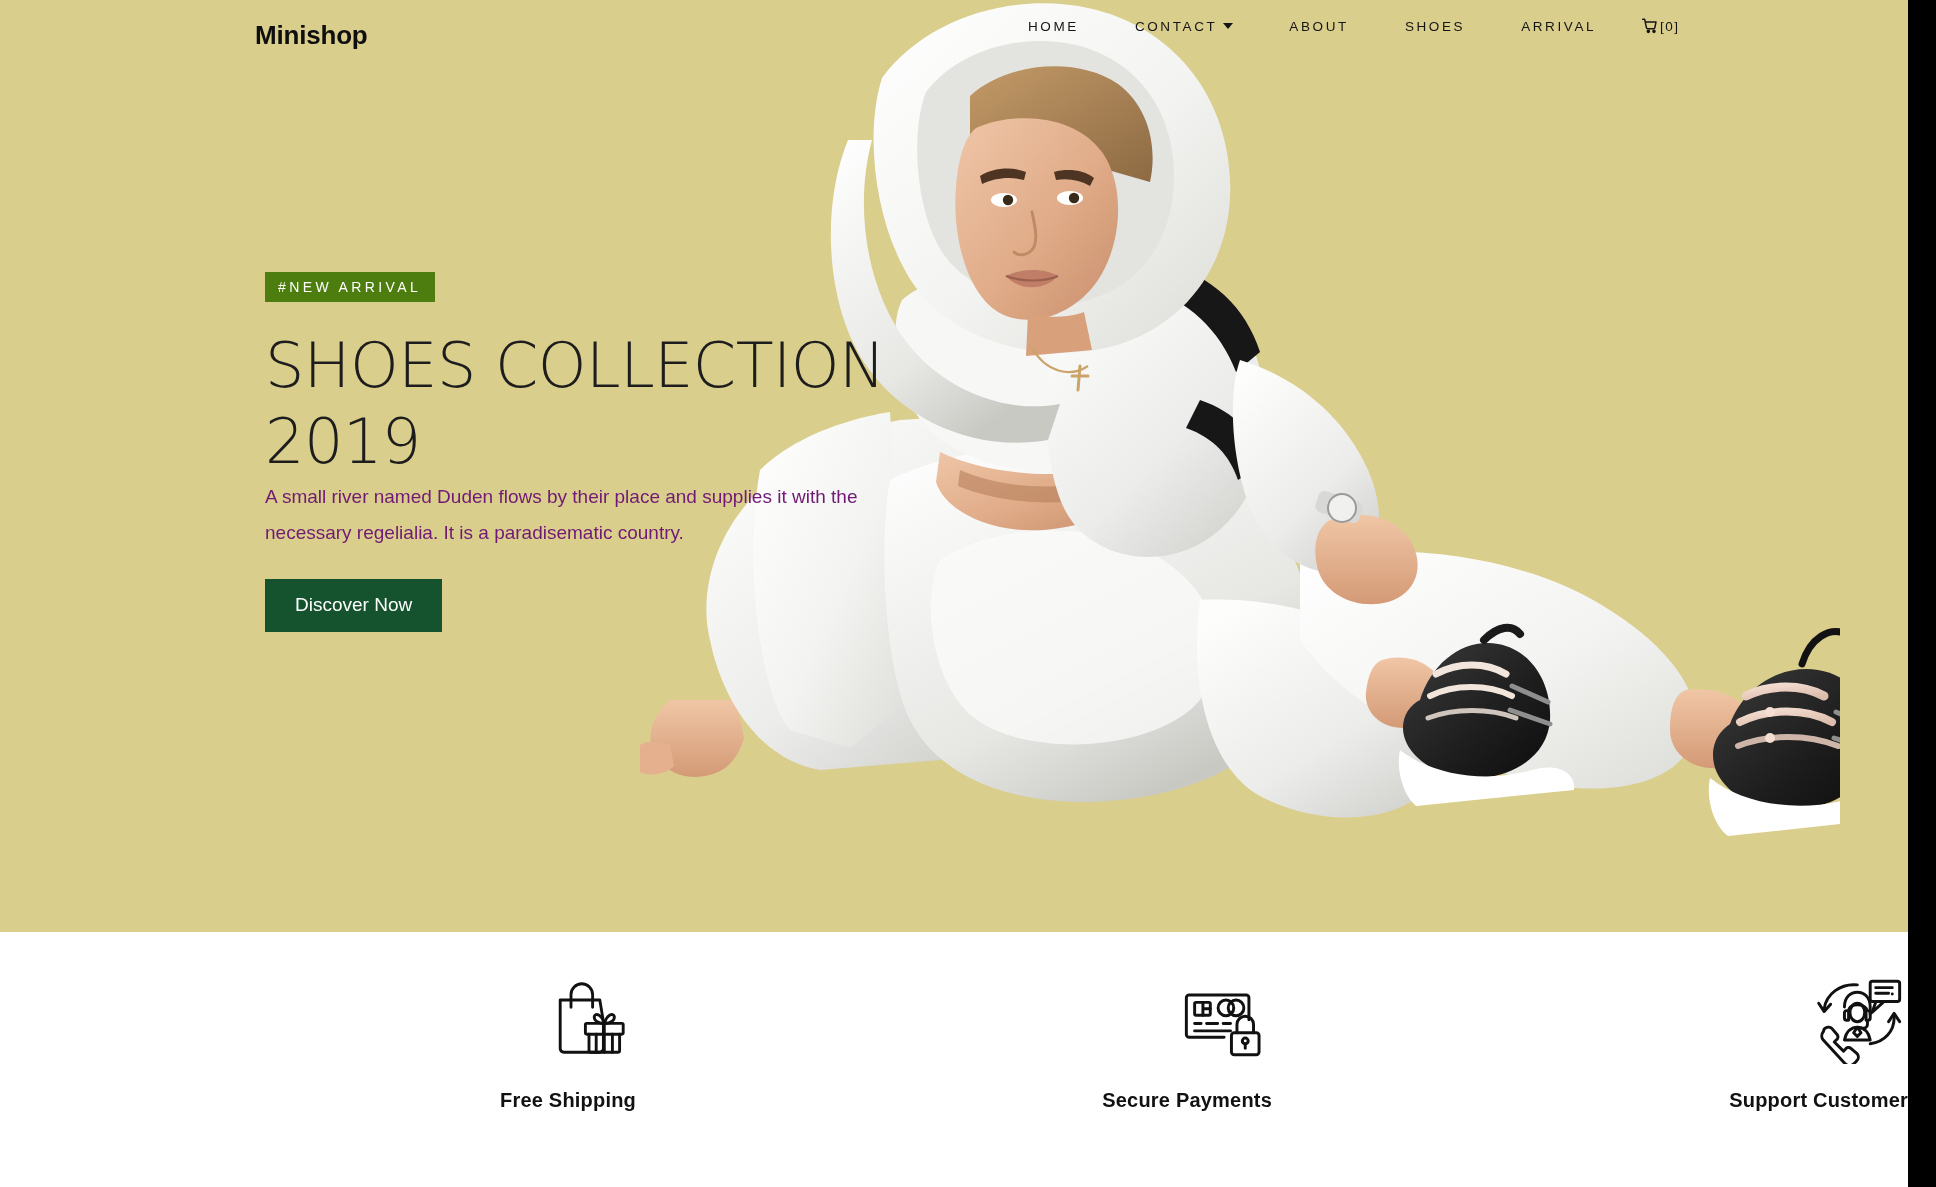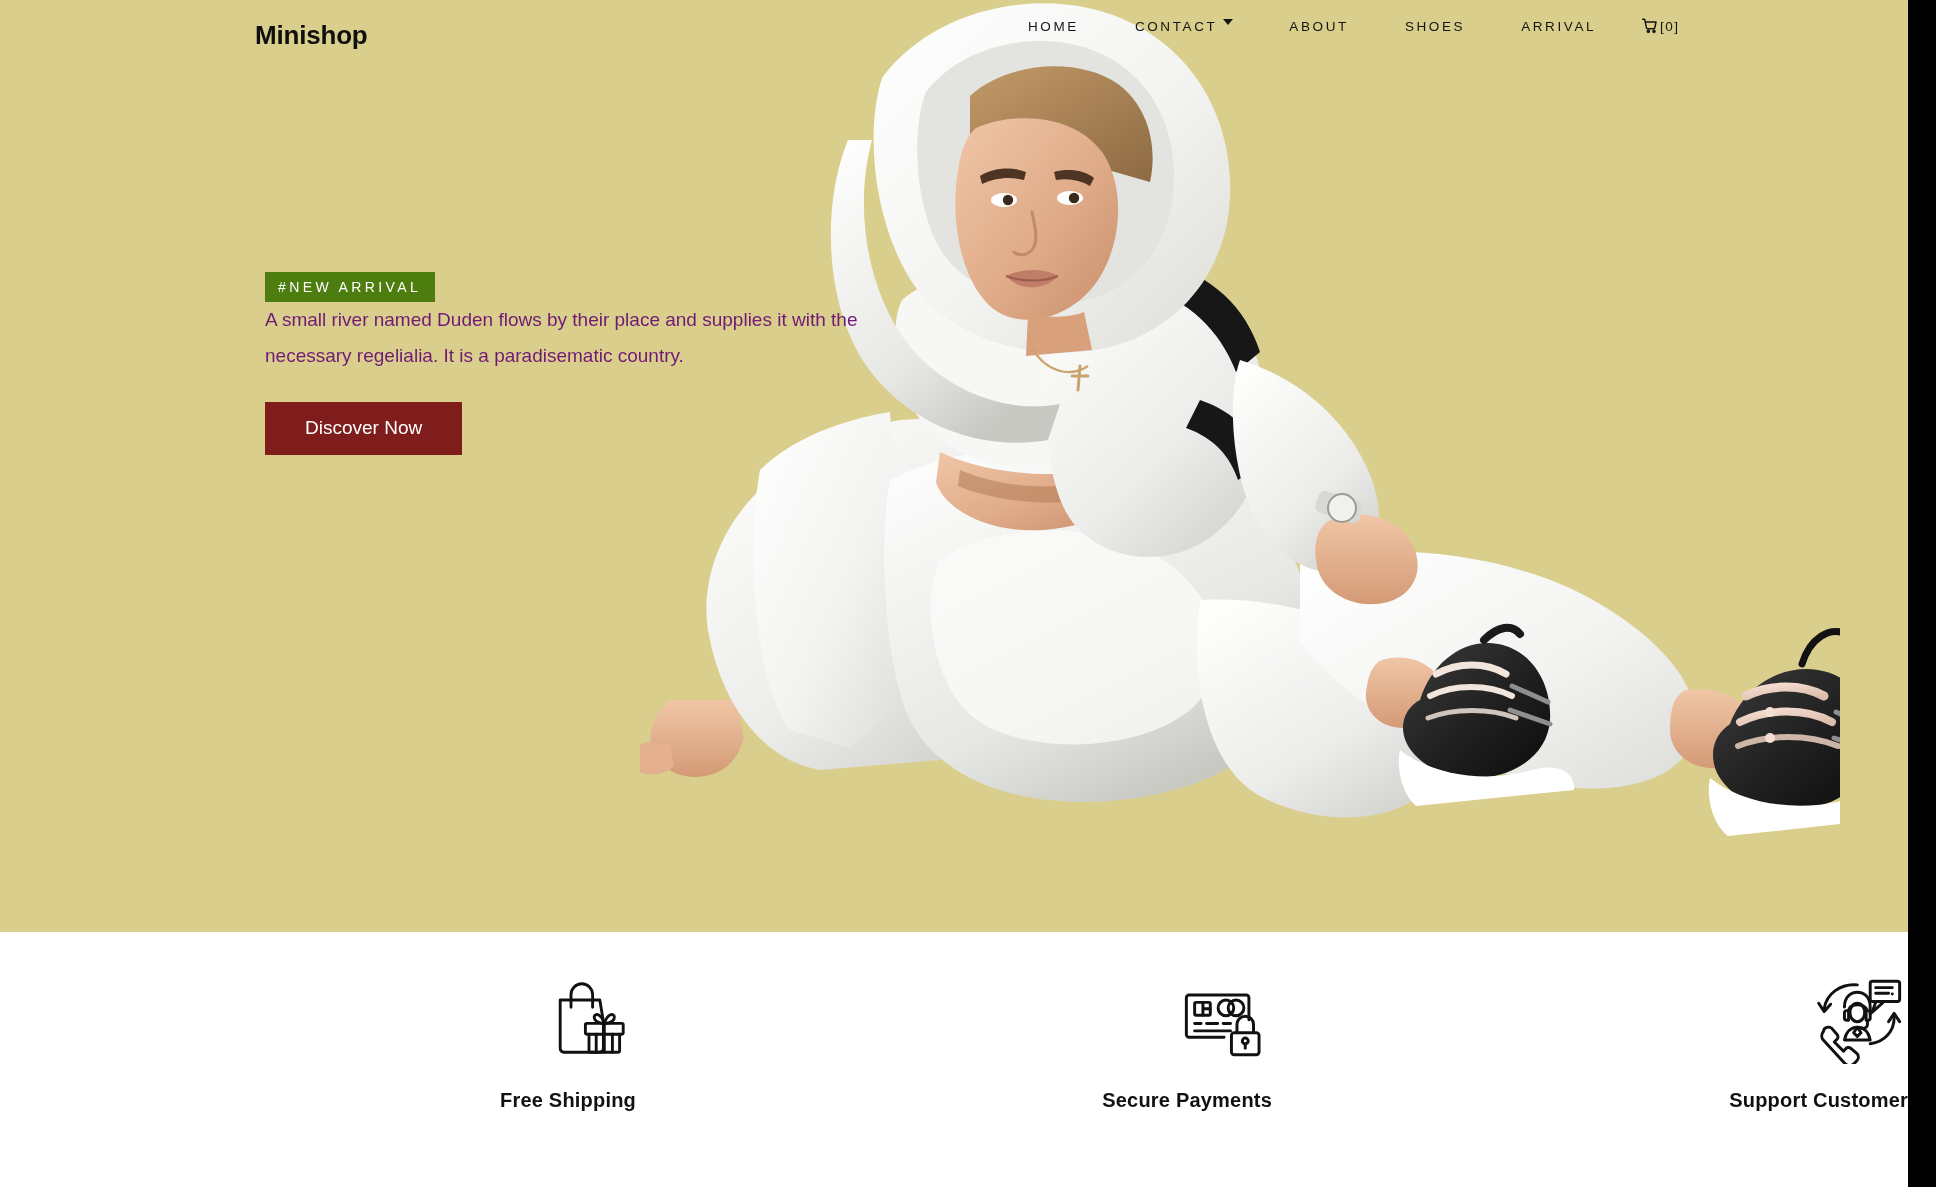--- a/index.html
+++ b/index.html
@@ -76,20 +76,21 @@
 
   .navlink {
     font-size: 13.5px;
     letter-spacing: 2.6px;
     color: #151515;
     text-decoration: none;
     padding: 6px 28px;
     white-space: nowrap;
     font-family: "Liberation Sans", sans-serif;
     display: inline-flex;
+    align-items: center;
   }
 
   .caret {
     display: inline-block;
     margin-left: 6px;
     width: 0;
     height: 0;
     border-left: 5px solid transparent;
     border-right: 5px solid transparent;
     border-top: 6px solid #151515;
@@ -153,25 +154,25 @@
     font-size: 19px;
     line-height: 1.9;
     color: #701a75;
     width: 625px;
     font-family: "Liberation Sans", sans-serif;
   }
 
   #discover-btn {
     margin-top: 28px;
     display: inline-block;
-    background: #7f1d1d;
+    background: #14532d;
     color: #ffffff;
     border: none;
     font-size: 19px;
-    padding: 16px 40px;
+    padding: 16px 30px;
     cursor: pointer;
     font-family: "Liberation Sans", sans-serif;
     line-height: 1.1;
   }
 
   
   #features {
     position: absolute;
     left: 0;
     top: 932px;
@@ -406,20 +407,21 @@
               <circle cx="18" cy="20" r="1.6" fill="#151515"></circle>
             </svg>
           </span>
           <span>[0]</span>
         </a>
       </div>
     </nav>
 
     <div id="hero-text">
       <div id="badge">#NEW ARRIVAL</div>
+      <h1 id="hero-title">SHOES COLLECTION 2019</h1>
       <p id="hero-desc">A small river named Duden flows by their place and supplies it with the necessary regelialia. It is a paradisematic country.</p>
       <button id="discover-btn">Discover Now</button>
     </div>
 
   </section>
 
   <section id="features">
 
     <div class="feature">
       <div class="feature-icon">

